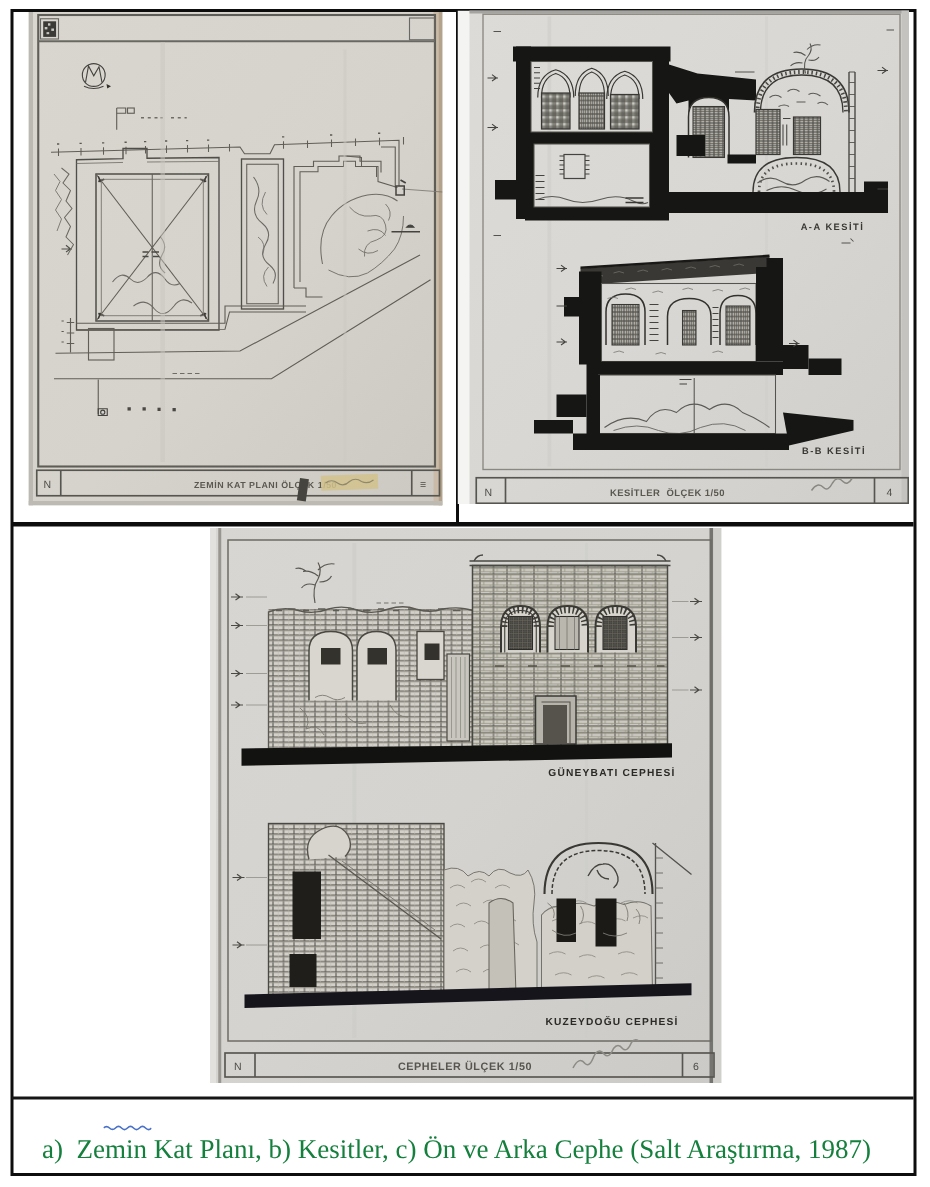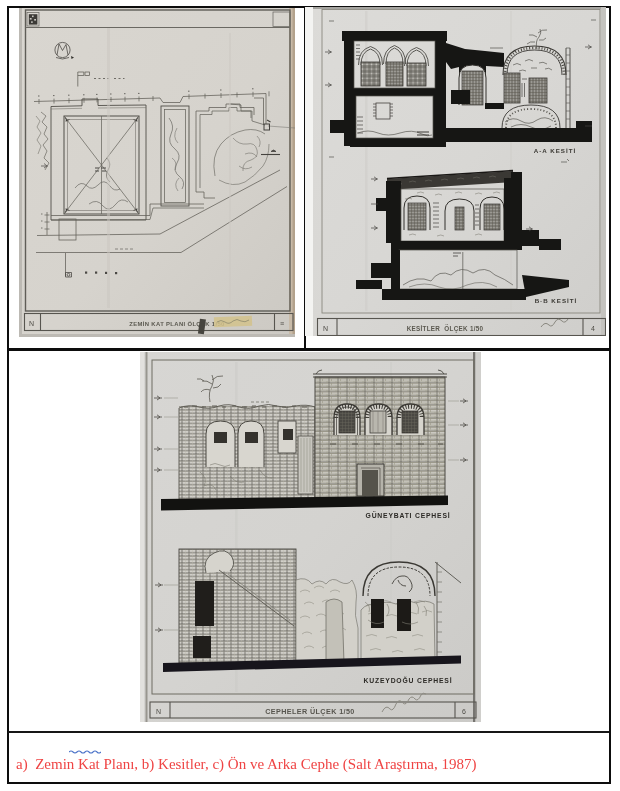--- a/index.html
+++ b/index.html
@@ -529,14 +529,14 @@
 
       <path d="M242,360 q4,-8 8,-3 q3,3 6,-5 q3,-6 7,-1 q3,3 6,-4 q3,-4 6,0 q3,3 6,-4 q2,-3 5,-1" stroke="#8d8b83" stroke-width="1" fill="none"></path>
     </g>
   </svg>
 
 
   <svg class="abs" style="left:69px;top:750px;" width="32" height="5" viewBox="0 0 32 5">
       <path d="M0,2 q2,-2 4,0 q2,2 4,0 q2,-2 4,0 q2,2 4,0 q2,-2 4,0 q2,2 4,0 q2,-2 4,0 q2,2 4,0" fill="none" stroke="#4a72c8" stroke-width="1.1"></path>
     </svg>
 
-  <div class="abs" style="left:16px;top:756px;width:590px;font-size:15px;color:#ef4444;white-space:nowrap;">a)&nbsp;&nbsp;Zemin Kat Planı, b) Kesitler, c) Ön ve Arka Cephe (Salt Araştırma, 1987)</div>
+  <div class="abs" style="left:28px;top:756px;width:590px;font-size:18px;color:#15803d;white-space:nowrap;">a)&nbsp;&nbsp;Zemin Kat Planı, b) Kesitler, c) Ön ve Arka Cephe (Salt Araştırma, 1987)</div>
 </div>
 
 </body></html>

